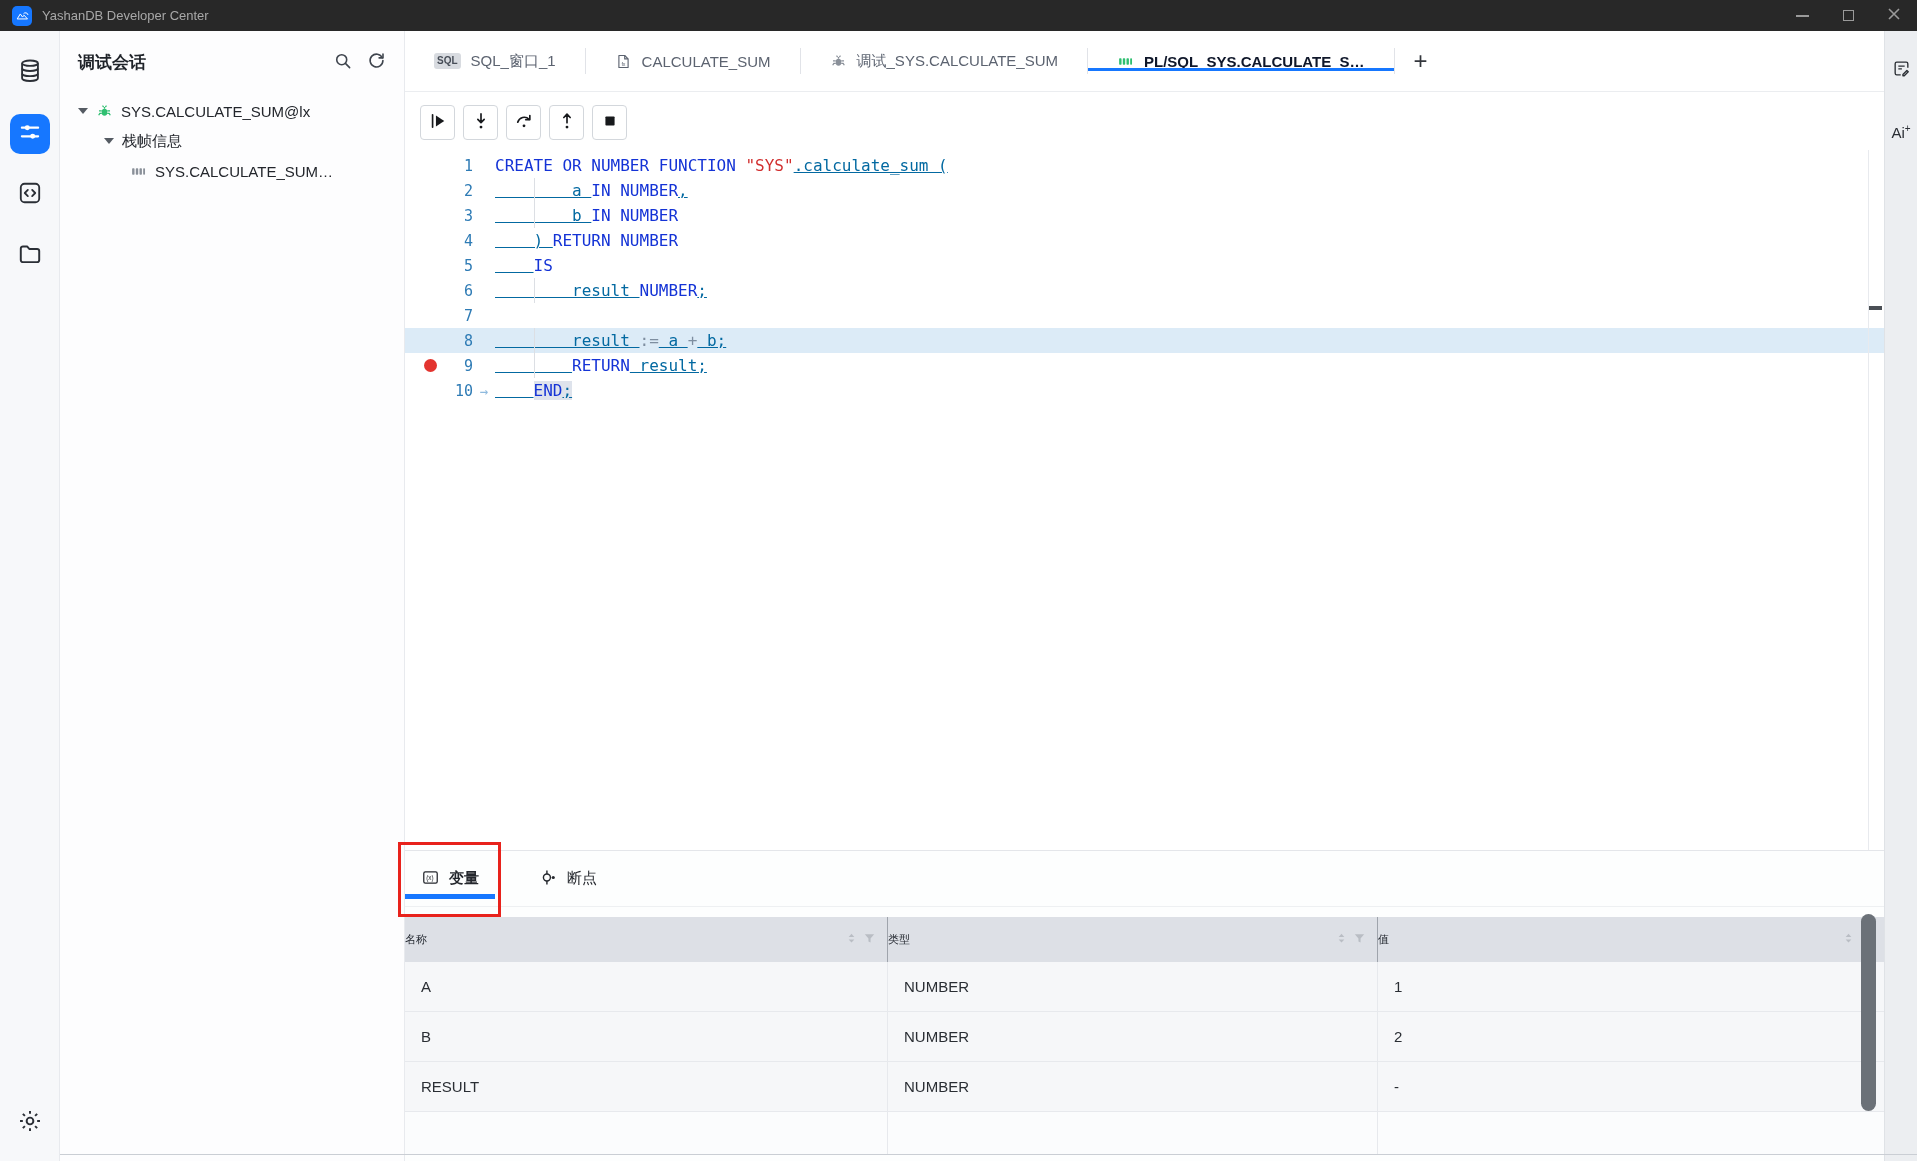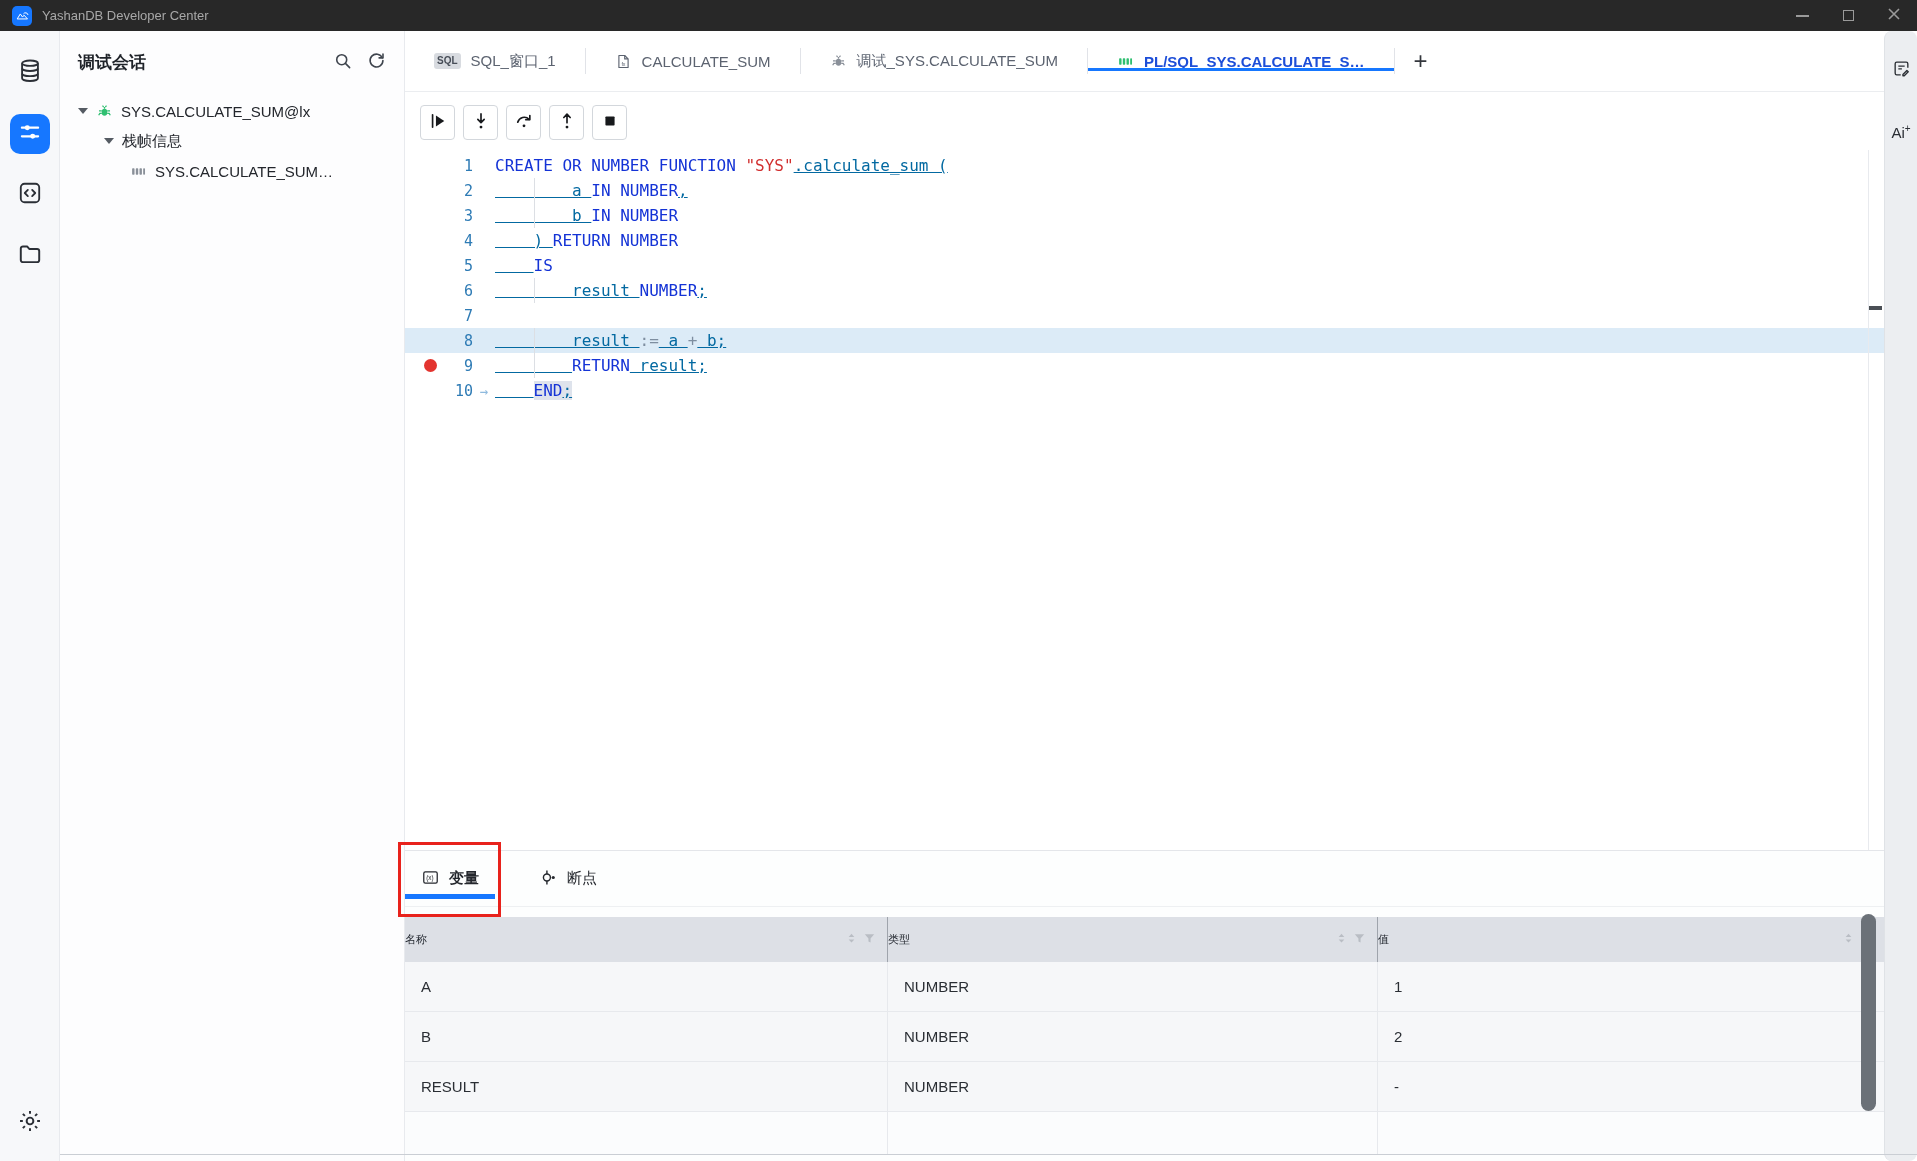--- a/index.html
+++ b/index.html
@@ -52,21 +52,21 @@
   .tree-row > * { position:relative; z-index:1; }
   .c-green { color:#2fbf71; }
   .c-gray { color:#8a9099; }
 
   
   .main { flex:1; display:flex; flex-direction:column; background:#fff; position:relative; min-width:0; }
 
   
   .tabbar { height:61px; display:flex; align-items:center; border-bottom:1px solid #ebedf0; background:rgba(255,255,255,.6); padding-left:0; flex:none; }
   .tab { display:flex; align-items:center; gap:10px; padding:0 29px; font-size:15px; color:#5c6370; position:relative; }
-  .tab.active { color:#1d4ed8; font-weight:bold; }
+  .tab.active { color:#0f172a; font-weight:bold; }
   .tab .icon { display:flex; }
   .tab .icon svg { width:17px; height:17px; }
   .tab-underline { position:absolute; left:0; right:0; bottom:-1px; height:3px; background:#1677ff; }
   .tab-divider { width:1px; height:26px; background:#e1e3e8; align-self:center; }
   .sqlbadge { background:#d8dbe0; color:#474d57; font-size:10px; font-weight:bold; border-radius:3px; padding:3px 3px; line-height:1; }
   .add-tab { display:flex; align-items:center; justify-content:center; width:52px; font-size:24px; color:#33363c; font-weight:300; }
 
   
   .dbg-toolbar { padding:13px 16px 10px 15px; display:flex; gap:8px; flex:none; }
   .dbg-btn { width:35px; height:35px; border:1px solid #d3d7dc; border-radius:4px; background:#fff;
@@ -114,21 +114,21 @@
   .vt-row.empty { background:#fbfcfd; border-bottom:none; height:43px; }
   .vt-cell { display:flex; align-items:center; padding-left:16px; font-size:15px; color:#2a2e34; }
   .vt-cell:nth-child(1){ width:483px; }
   .vt-cell:nth-child(2){ width:490px; }
   .vt-cell:nth-child(3){ flex:1; }
   .vt-cell:nth-child(1),.vt-cell:nth-child(2){ border-right:1px solid #e7e9ed; }
   .vscroll { position:absolute; right:8px; top:63px; width:15px; height:197px; border-radius:8px; background:#6b7178; }
 
   
   .rightrail { width:33px; background:#eceef1; border-left:1px solid #dfe2e6; flex:none;
-               display:flex; flex-direction:column; align-items:center; padding-top:28px; gap:42px; color:#2a2e34;border-radius:8px; }
+               display:flex; flex-direction:column; align-items:center; padding-top:28px; gap:42px; color:#2a2e34; }
   .rr-item svg { width:19px; height:19px; }
   .ai-wrap { font-size:15px; font-weight:500; color:#2a2e34; position:relative; }
   .ai-sup { font-size:10px; position:relative; top:-6px; }
 
   .bottom-line { position:absolute; left:60px; right:0; bottom:6px; height:1px; background:#caced4; }
 </style>
 </head>
 <body>
 
 <div class="app">

